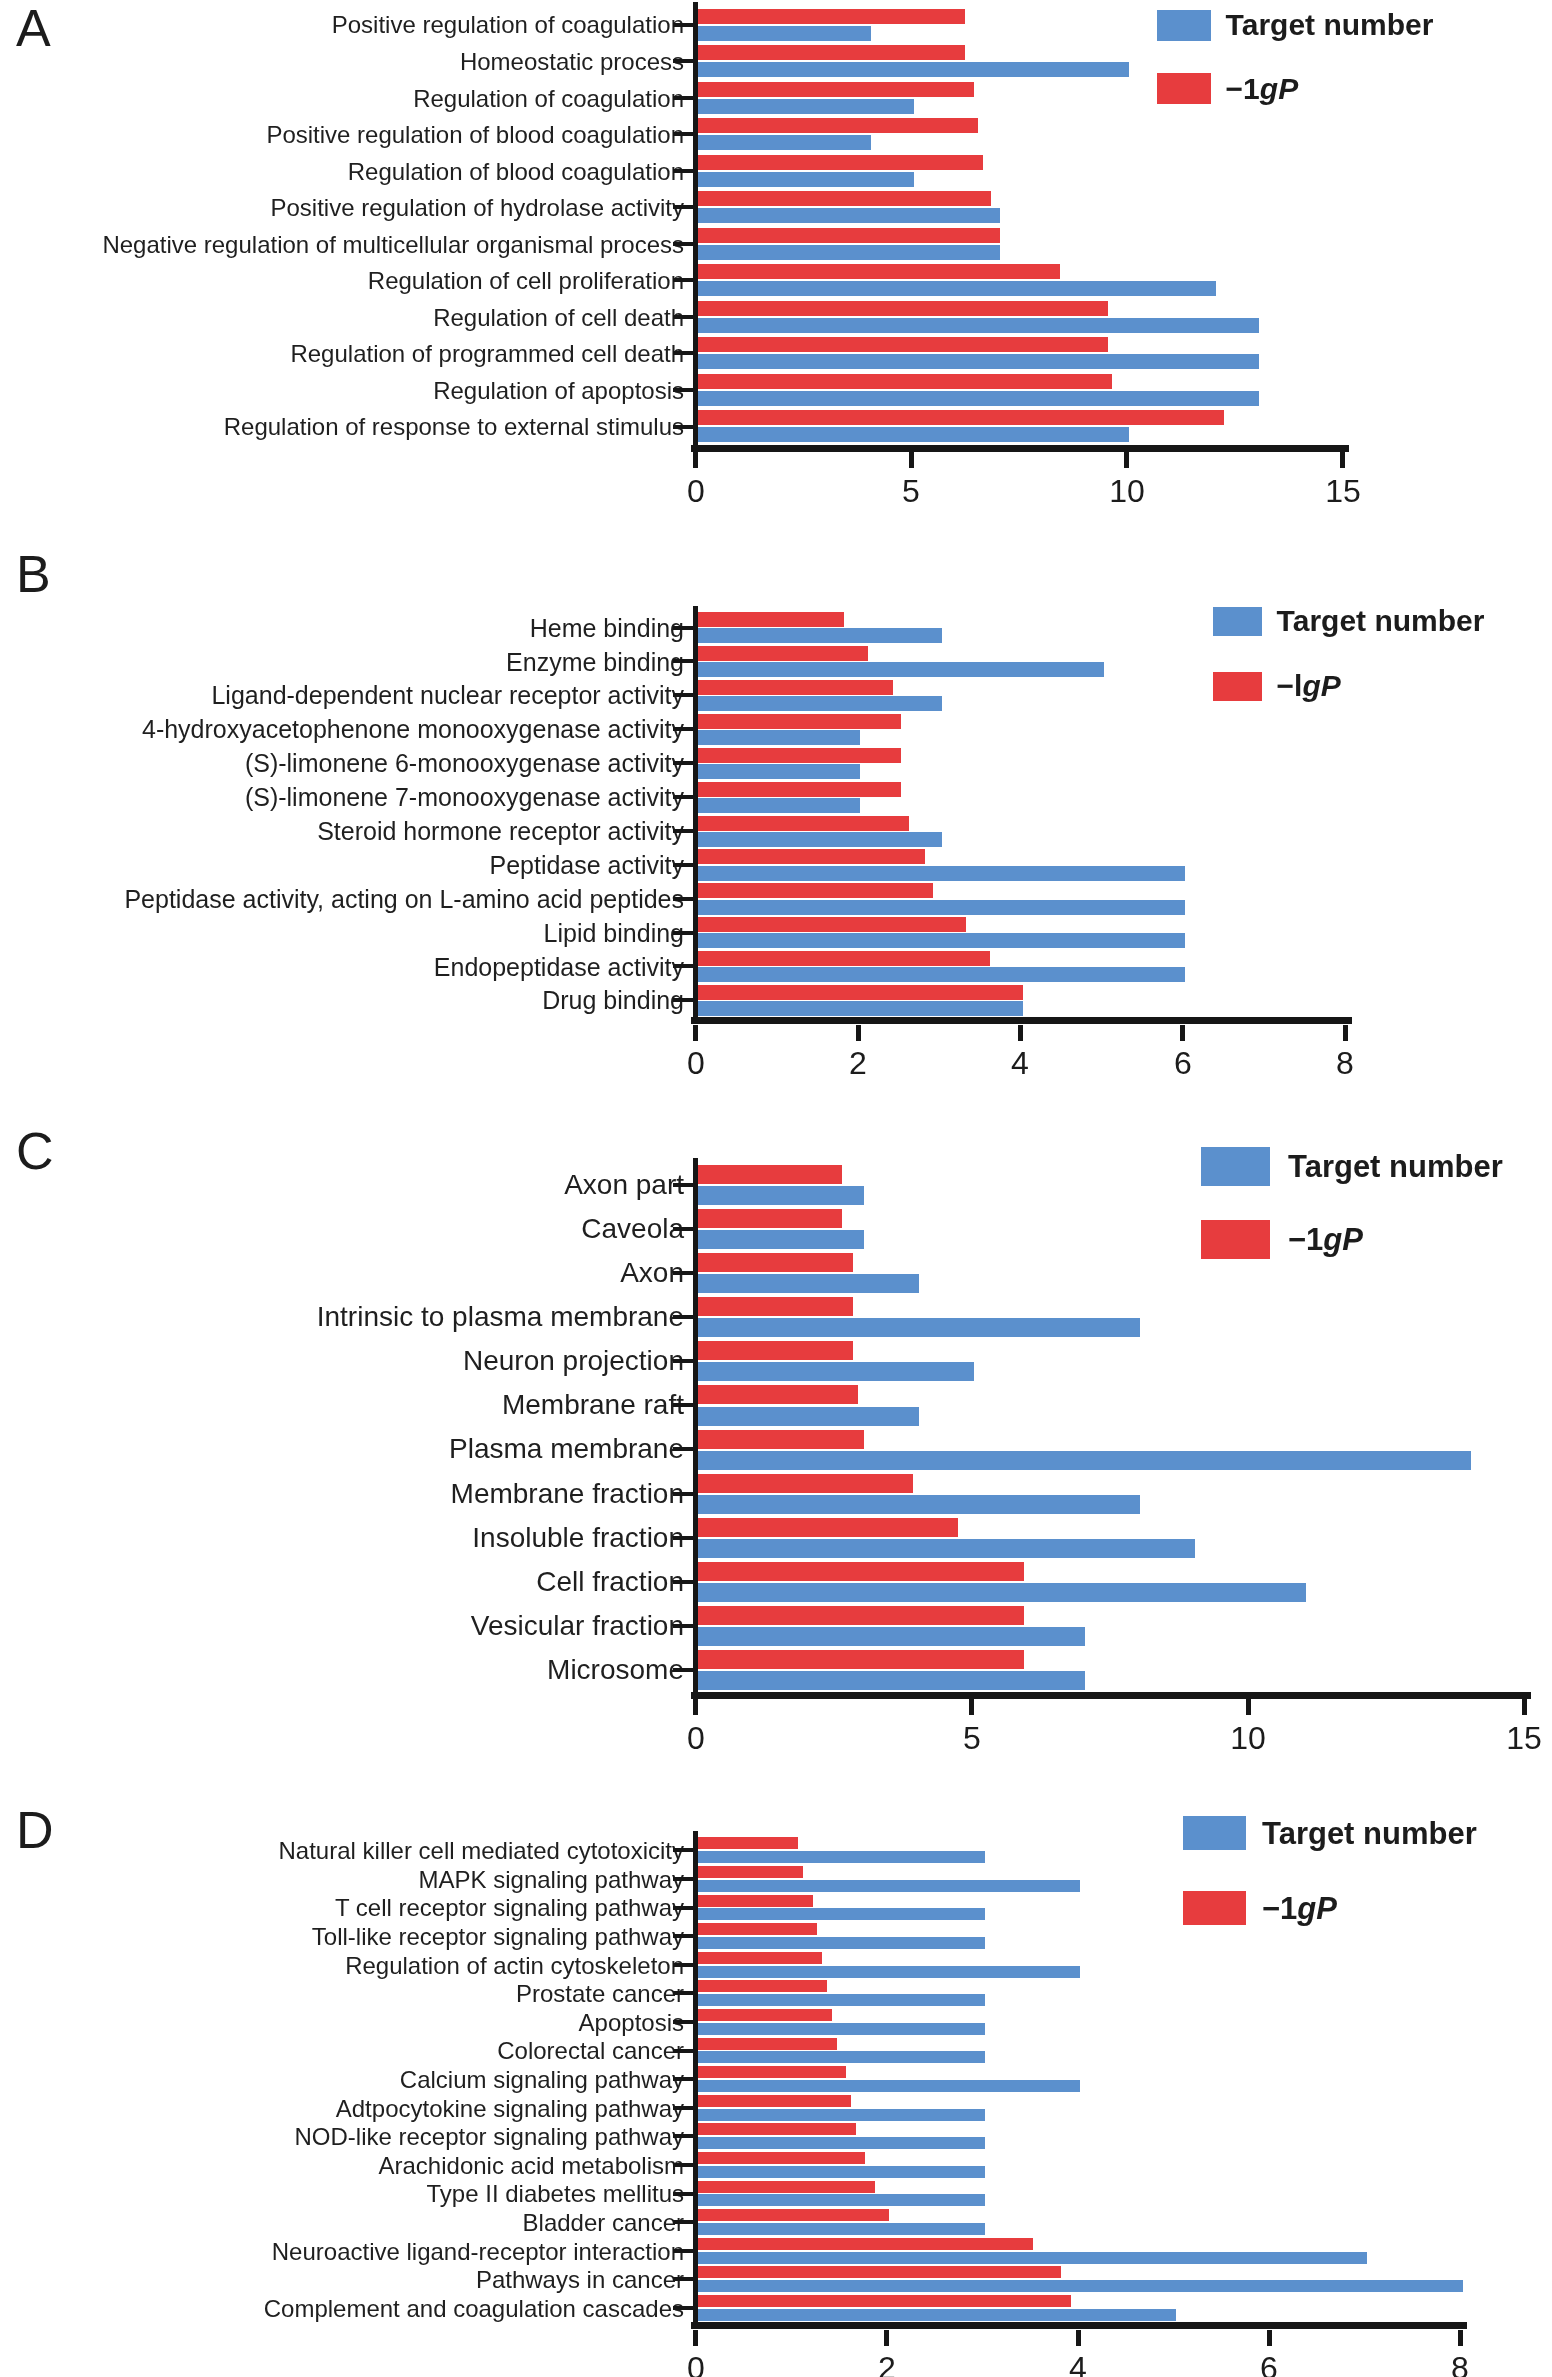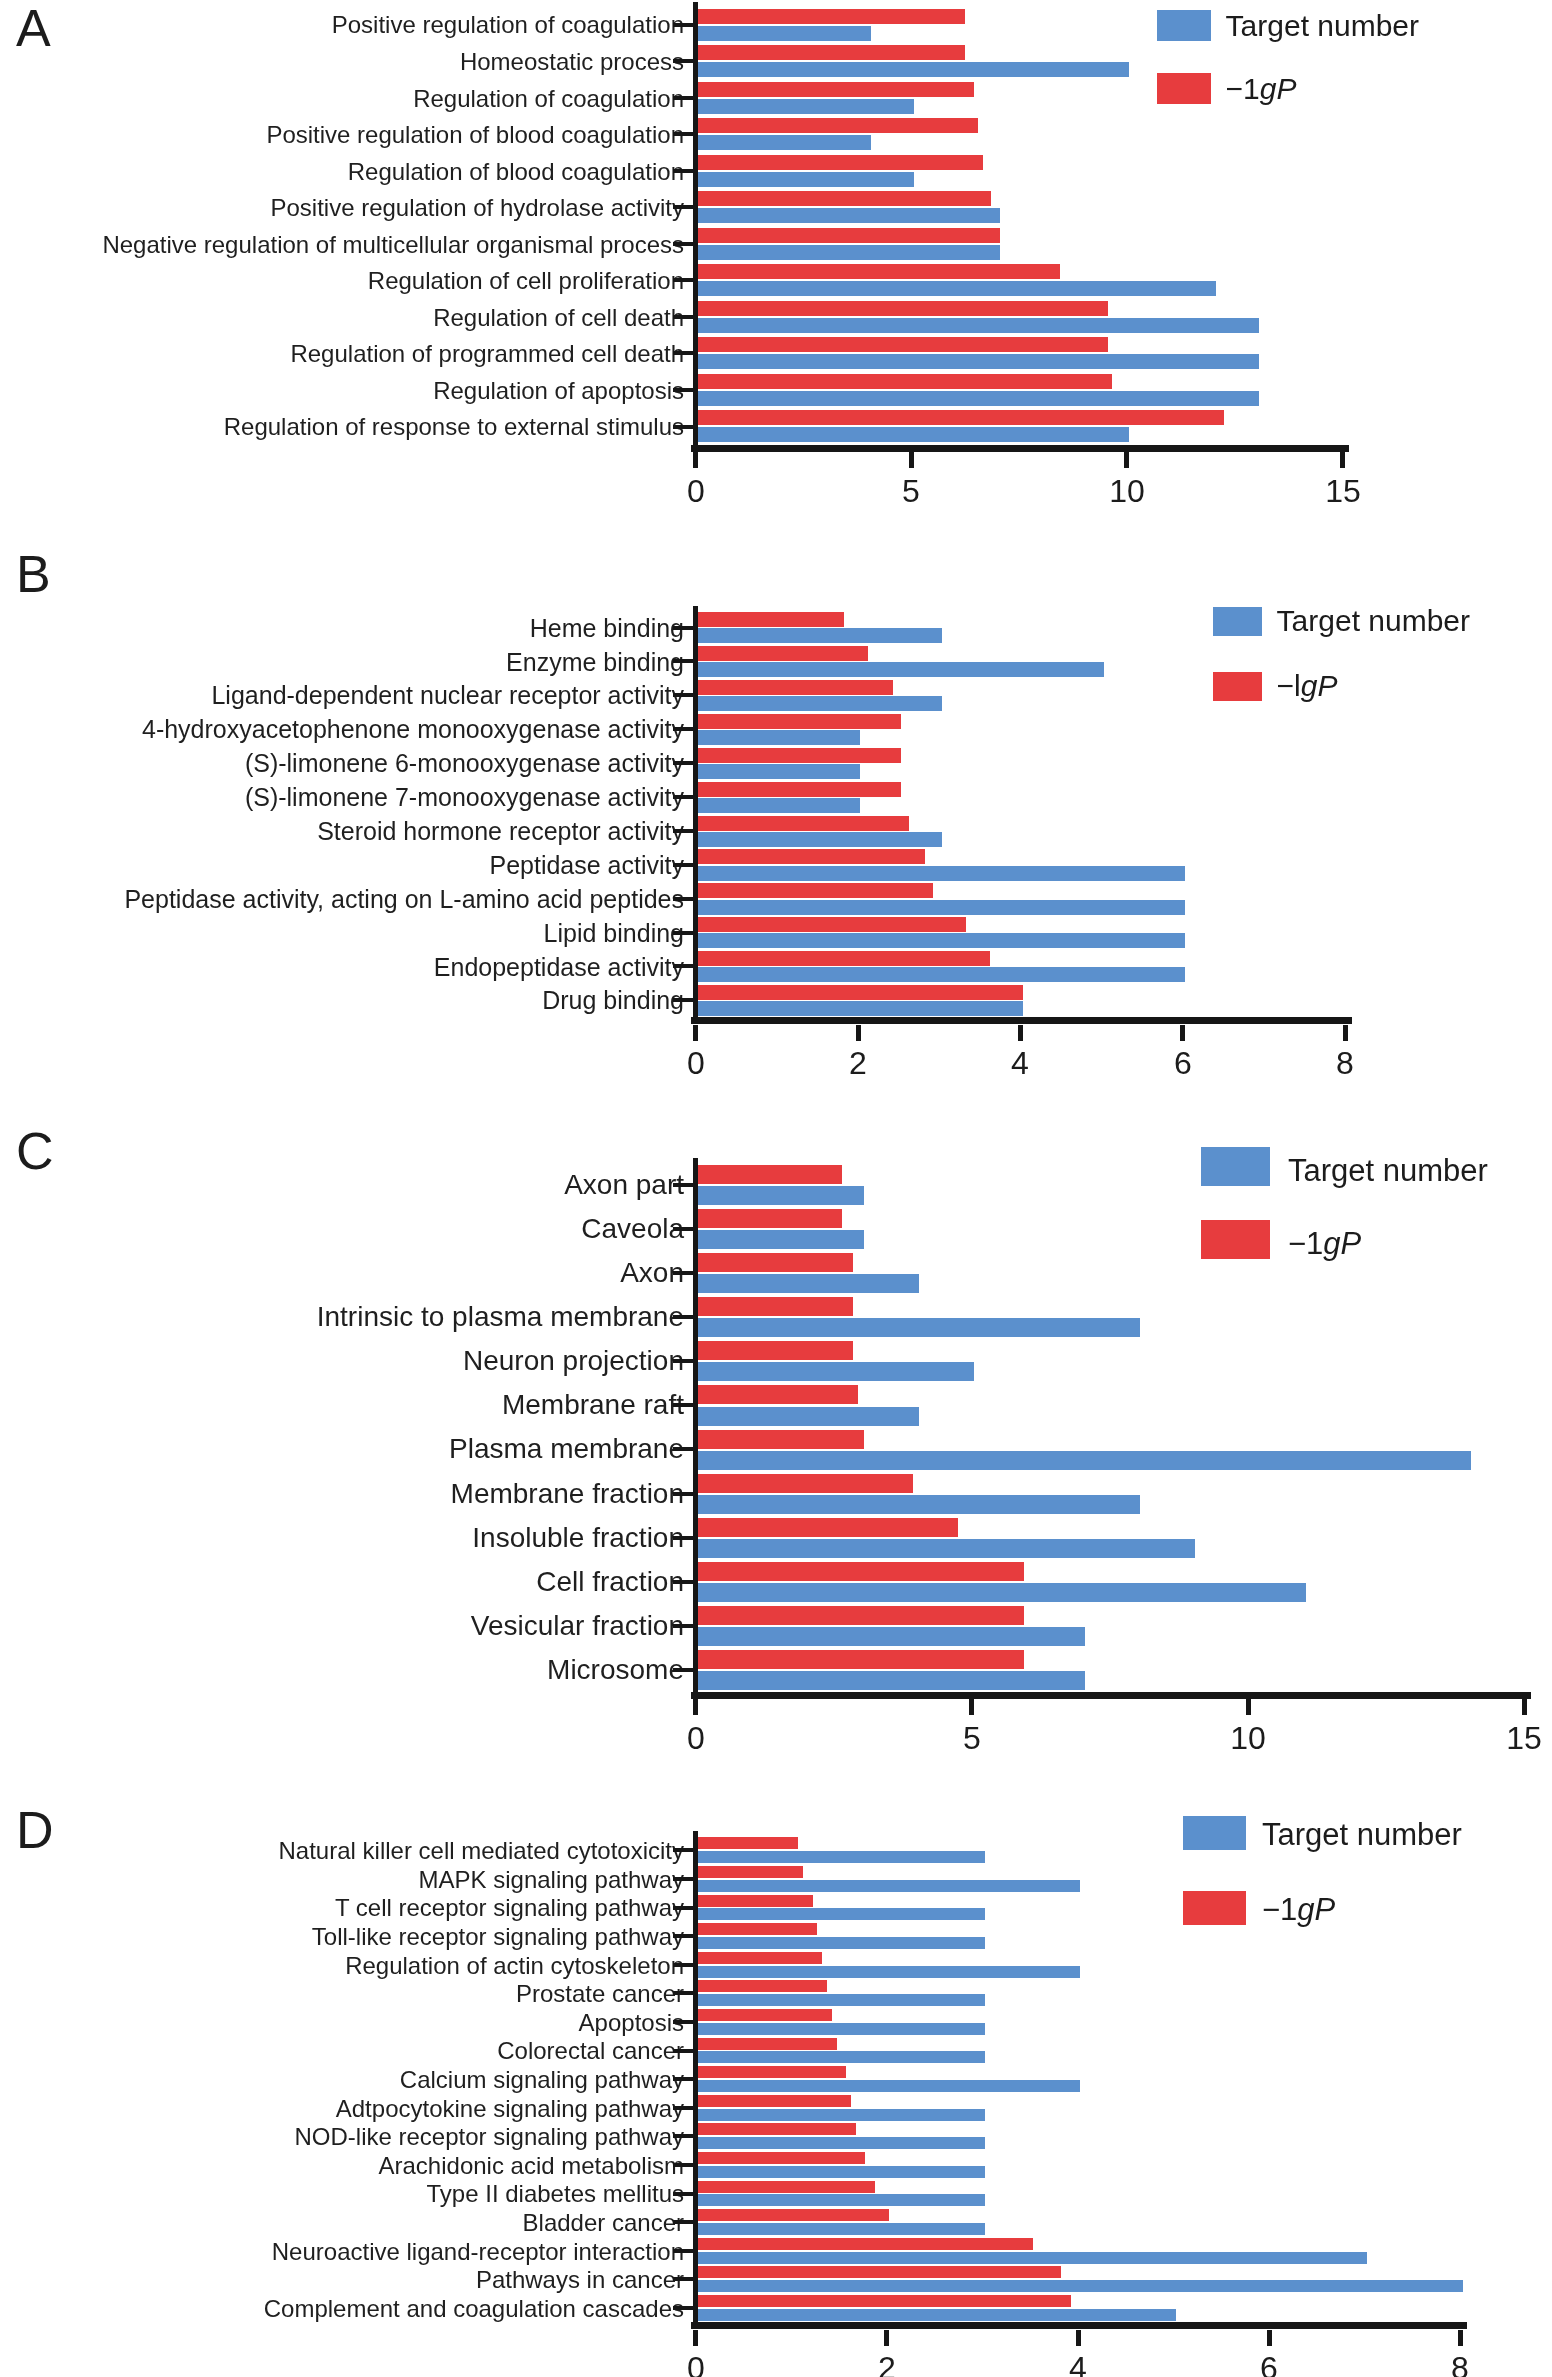--- a/index.html
+++ b/index.html
@@ -31,21 +31,21 @@
   }
   .bar { position: absolute; }
   .y-axis, .x-axis, .y-tick, .x-tick { position: absolute; background: #161616; }
   .x-tick-label {
     position: absolute;
     color: #1c1c1c;
     text-align: center;
     transform: translateX(-50%);
     line-height: 1;
   }
-  .legend-row { position: absolute; display: flex; align-items: flex-end; }
+  .legend-row { position: absolute; display: flex; align-items: center; font-weight: bold; }
   .legend-swatch { display: inline-block; flex: none; }
   .legend-text { color: #1c1c1c; line-height: 1; }
   .legend-text i { font-style: italic; }
 </style>
 </head>
 <body>
 
 <div id="figure">
     <div class="panel" style="top: 0px; height: 536px;">
       <div class="panel-letter" style="left: 16px; top: 1.6px;">A</div>

